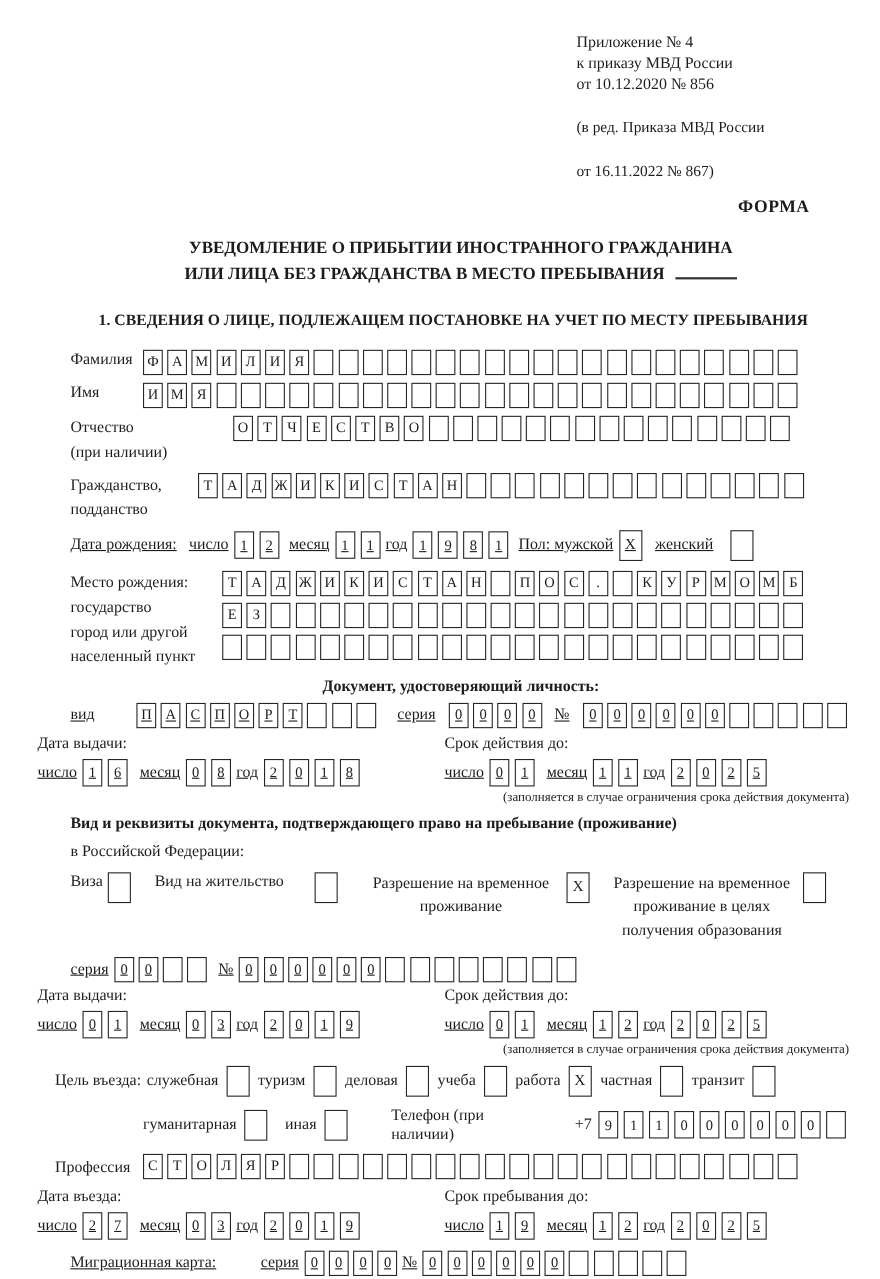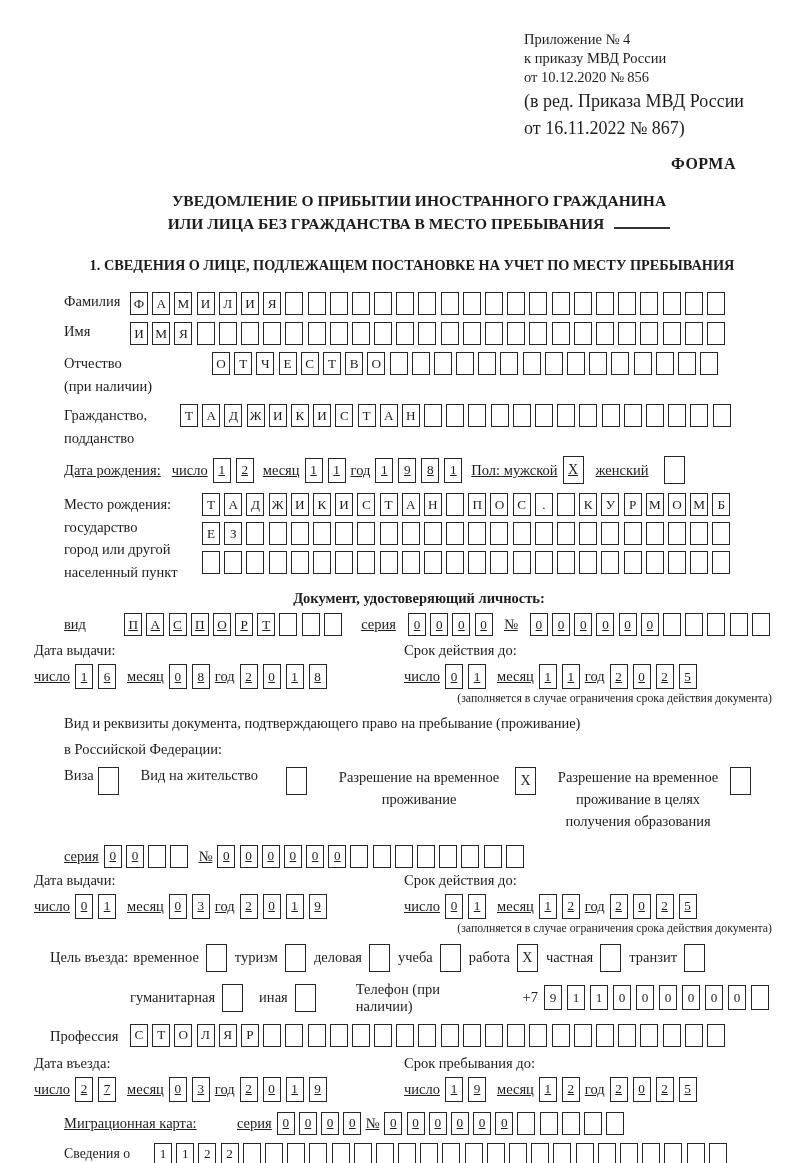--- a/index.html
+++ b/index.html
@@ -5,21 +5,21 @@
   html,body { margin:0; padding:0; background:#ffffff; }
   body {
     width:800px; height:1163px; overflow:hidden;
     font-family:"Liberation Serif","DejaVu Serif",serif;
     color:#1c1c1c; -webkit-font-smoothing:antialiased;
   }
   .page { box-sizing:border-box; width:800px; height:1051px; padding:30px 26px 0 64px; }
 
   
   .hdr { width:242px; margin-left:auto; margin-right:8px; font-size:14.5px; line-height:1.32; }
-  .hdr .sub { font-size:18px; margin-top:3px; }
+  .hdr .sub { font-size:14px; margin-top:21px; }
   .forma { text-align:right; padding-right:38px; font-weight:bold; font-size:16px; margin-top:14px; letter-spacing:.5px; }
 
   
   .title { text-align:center; font-weight:bold; font-size:15.5px; line-height:1.5; margin-top:16px; }
   .blank-line { display:inline-block; width:56px; border-bottom:2px solid #333; height:14px; margin-left:10px; }
   .sect { font-weight:bold; font-size:14.3px; margin:22px 0 18px -14px; text-align:center; }
 
   
   .row { display:flex; align-items:flex-start; margin-bottom:7px; }
   .lbl { font-size:14.5px; line-height:1.35; flex:none; }
@@ -413,21 +413,21 @@
             <span class="cell">2</span>
             <span class="cell">0</span>
             <span class="cell">2</span>
             <span class="cell">5</span>
           </span>
       </div>
     </div>
   </div>
   <div class="note">(заполняется в случае ограничения срока действия документа)</div>
 
-  <div class="lbl" style="margin:2px 0 6px;">Вид и реквизиты документа, подтверждающего право на пребывание (проживание)</div>
+  <div class="lbl" style="margin:2px 0 6px;font-weight:bold;">Вид и реквизиты документа, подтверждающего право на пребывание (проживание)</div>
   <div class="lbl" style="margin-bottom:4px;">в Российской Федерации:</div>
 
   <div class="permit-row">
     <span class="pair">
       <span>Виза</span>
       <span class="boxes cb" style="margin-left:4px;">
           <span class="cell"></span>
         </span>
     </span>
     <span class="pair" style="margin-left:22px;">
@@ -520,21 +520,21 @@
             <span class="cell">2</span>
             <span class="cell">5</span>
           </span>
       </div>
     </div>
   </div>
   <div class="note">(заполняется в случае ограничения срока действия документа)</div>
 
   <div class="purpose">
     <span>Цель въезда:</span>
-    <span style="margin-left:5px;">временное</span>
+    <span style="margin-left:5px;">служебная</span>
     <span class="boxes cb">
         <span class="cell"></span>
       </span>
     <span>туризм</span>
     <span class="boxes cb">
         <span class="cell"></span>
       </span>
     <span>деловая</span>
     <span class="boxes cb">
         <span class="cell"></span>

